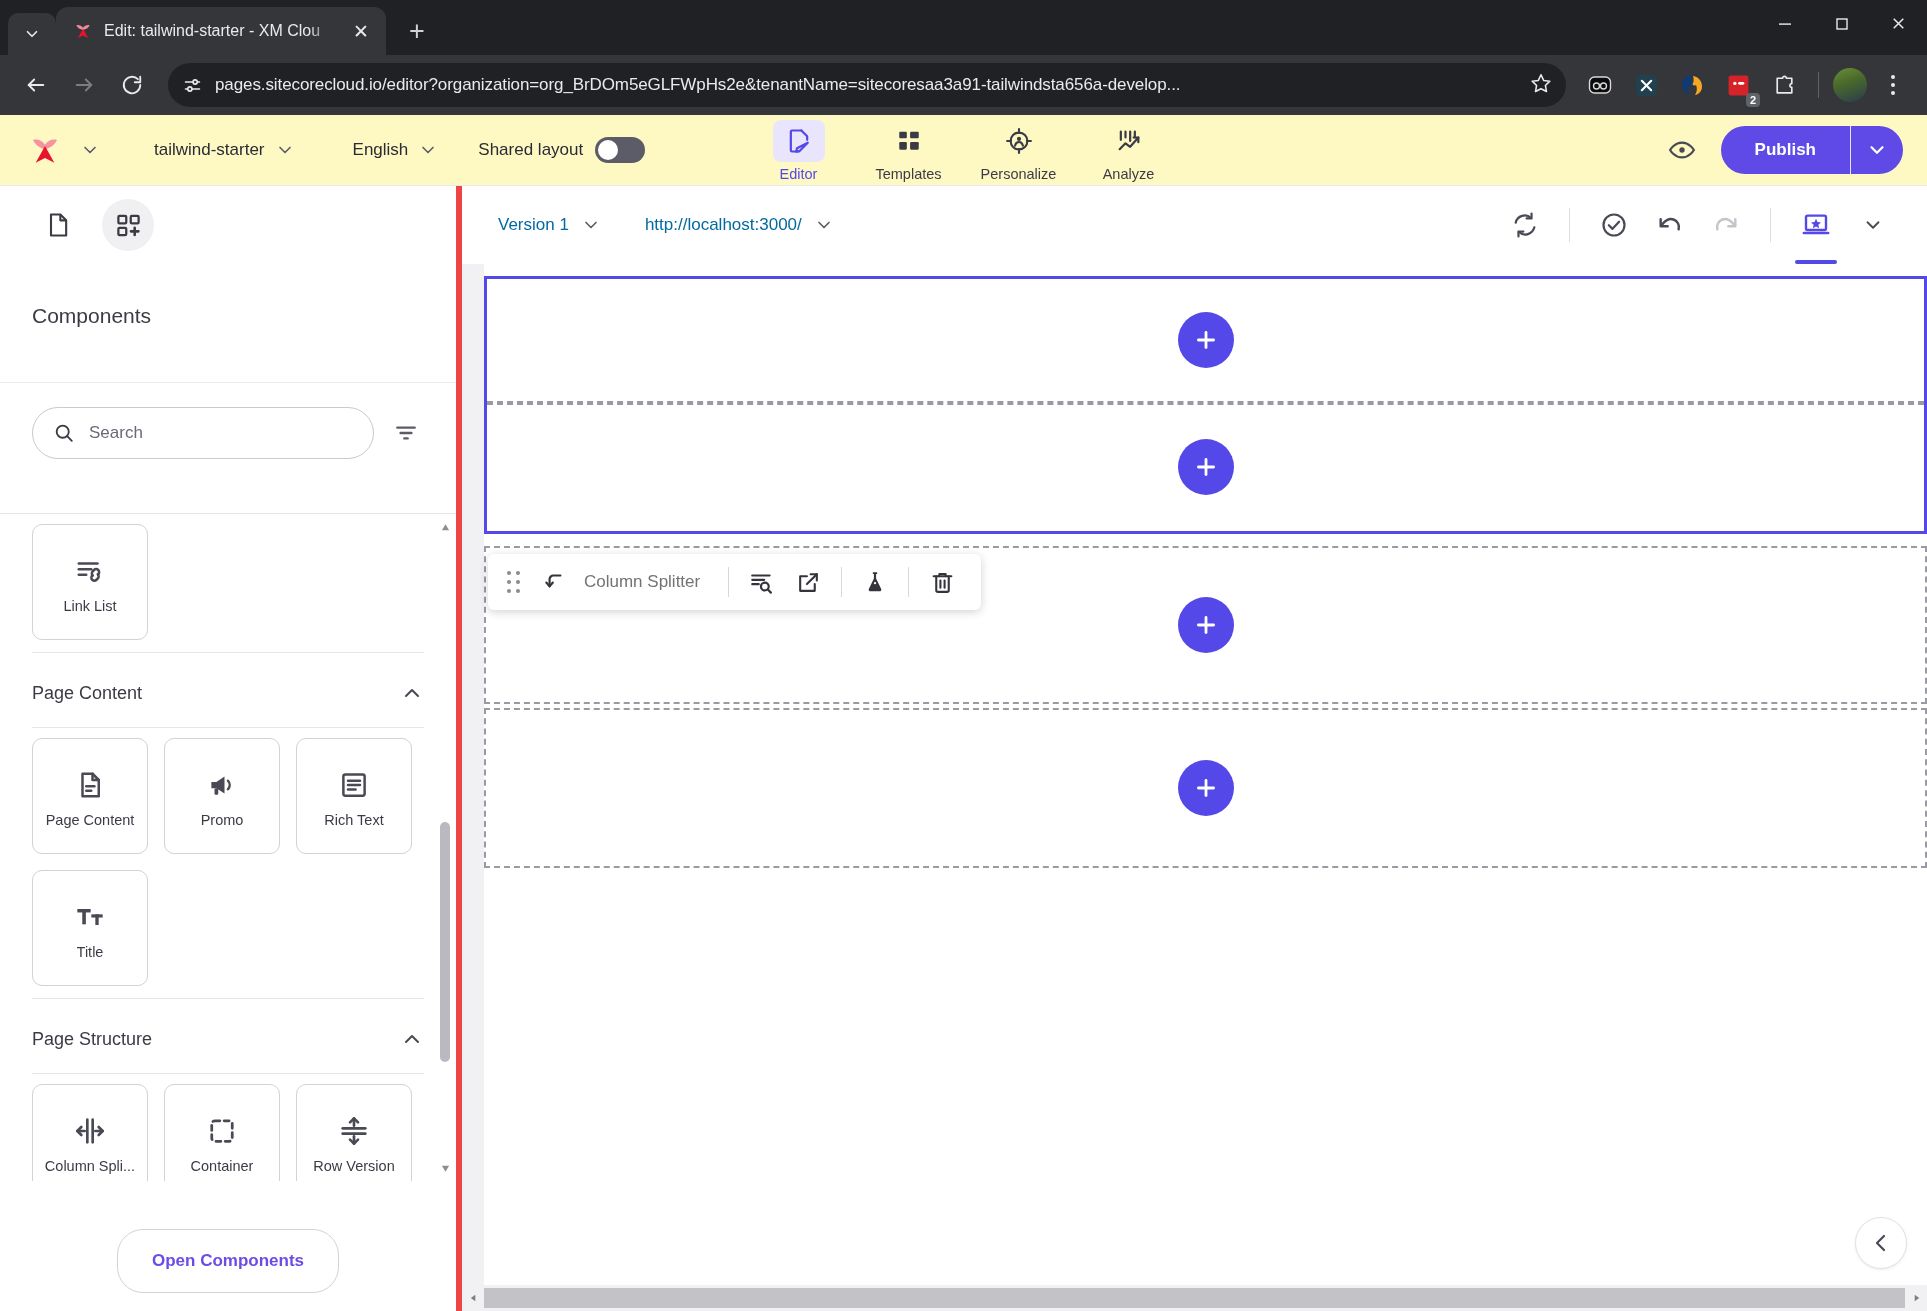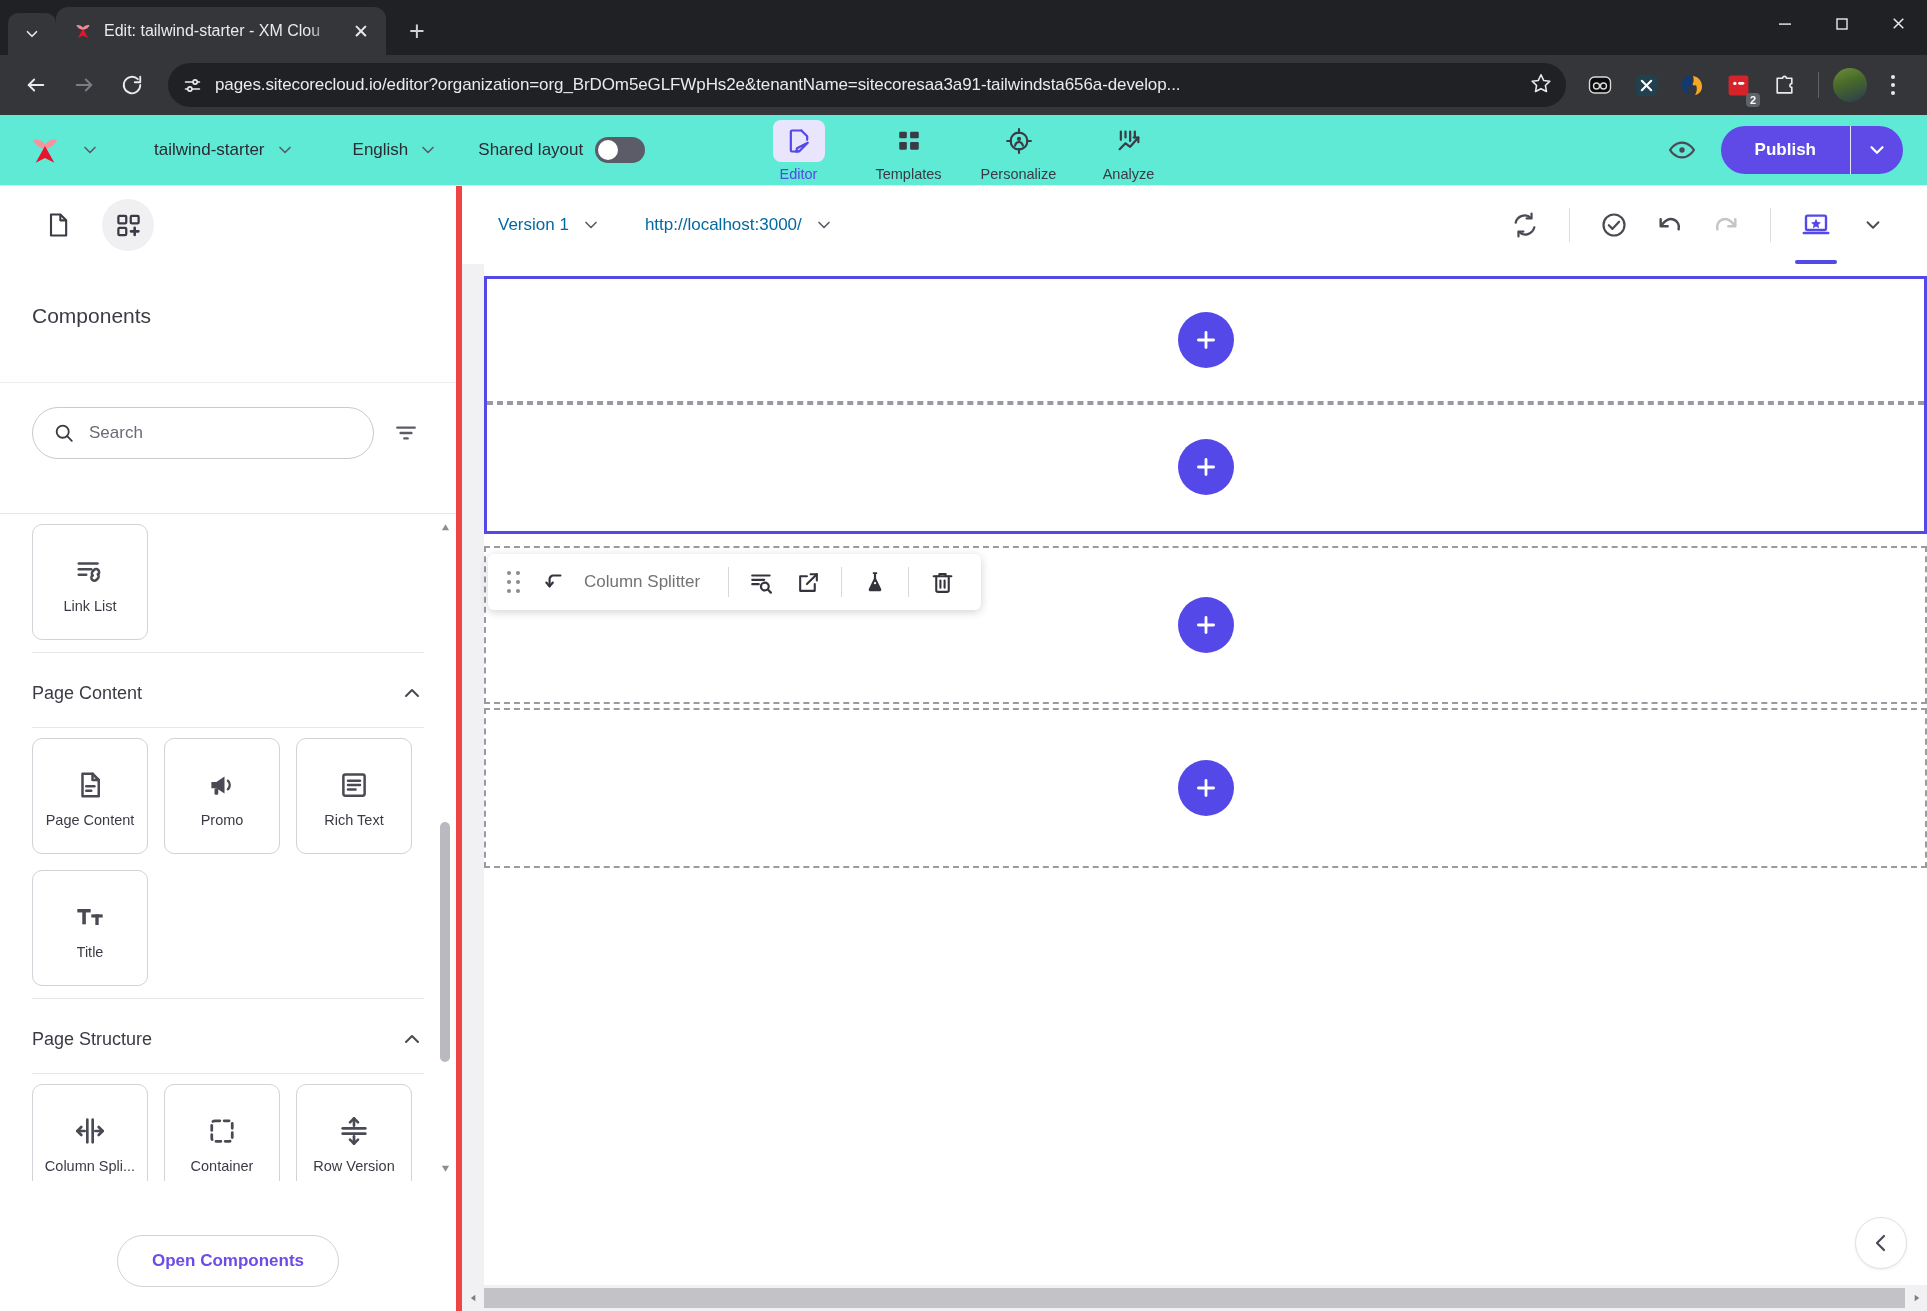--- a/index.html
+++ b/index.html
@@ -66,21 +66,21 @@
   .avatar { width: 34px; height: 34px; border-radius: 50%; overflow: hidden; cursor: pointer;
             background: linear-gradient(160deg,#6b8f3a 0%,#4a6b2a 40%,#2a3b4d 100%); }
   .kebab { width: 40px; height: 44px; display: flex; flex-direction: column; align-items: center;
            justify-content: center; gap: 4px; cursor: pointer; }
   .kebab i { width: 4px; height: 4px; border-radius: 50%; background: #e8eaed; display: block; }
 
   
   .app { flex: 1; background: #fff; display: flex; flex-direction: column; min-height: 0; }
 
   .app-header {
-    height: 71px; background: #5eead4; border-bottom: 1px solid #e8e8ec;
+    height: 71px; background: #fef9c3; border-bottom: 1px solid #e8e8ec;
     display: flex; align-items: center; padding: 0 24px; flex: none; position: relative;
   }
   .hdr-left { display: flex; align-items: center; gap: 14px; }
   .sc-logo { width: 42px; height: 36px; display: flex; align-items: center; justify-content: center; }
   .chev { color: #5c5c68; display: flex; align-items: center; cursor: pointer; }
   .hdr-drop { display: flex; align-items: center; gap: 10px; cursor: pointer; padding: 6px 4px; border-radius: 4px; }
   .hdr-drop-label { font-size: 17px; color: #2b2b35; }
   .hdr-sep { width: 22px; }
   .shared-layout { display: flex; align-items: center; gap: 12px; margin-left: 22px; }
   .sl-label { font-size: 17px; color: #2b2b35; }
@@ -150,21 +150,21 @@
   .sec-head { display: flex; align-items: center; justify-content: space-between;
               padding: 28px 0 22px; margin-top: 12px; border-top: 1px solid #e6e6e8;
               cursor: pointer; }
   .sec-title { font-size: 18px; color: #3b3b46; font-weight: 400; }
   .sec-chev { color: #4a4a55; display: flex; }
   .sec-rule { height: 1px; background: #e6e6e8; }
 
   .sb-footer { height: 100px; display: flex; align-items: center; justify-content: center;
                flex: none; background: #fff; }
   .open-comp {
-    height: 52px; padding: 0 34px; border: 1px solid #d2d2d8; border-radius: 26px; background: #fff;
+    height: 64px; padding: 0 34px; border: 1px solid #d2d2d8; border-radius: 26px; background: #fff;
     color: #6b4ce6; font-size: 17px; font-weight: 600; display: flex; align-items: center;
     justify-content: center; cursor: pointer; font-family: "Liberation Sans", sans-serif;
   }
 
   
   .canvas-col { flex: 1; display: flex; flex-direction: column; min-width: 0; background: #f1f1f3; }
 
   .canvas-toolbar {
     height: 78px; background: #fff; display: flex; align-items: center;
     padding: 0 26px 0 32px; flex: none; gap: 0;

